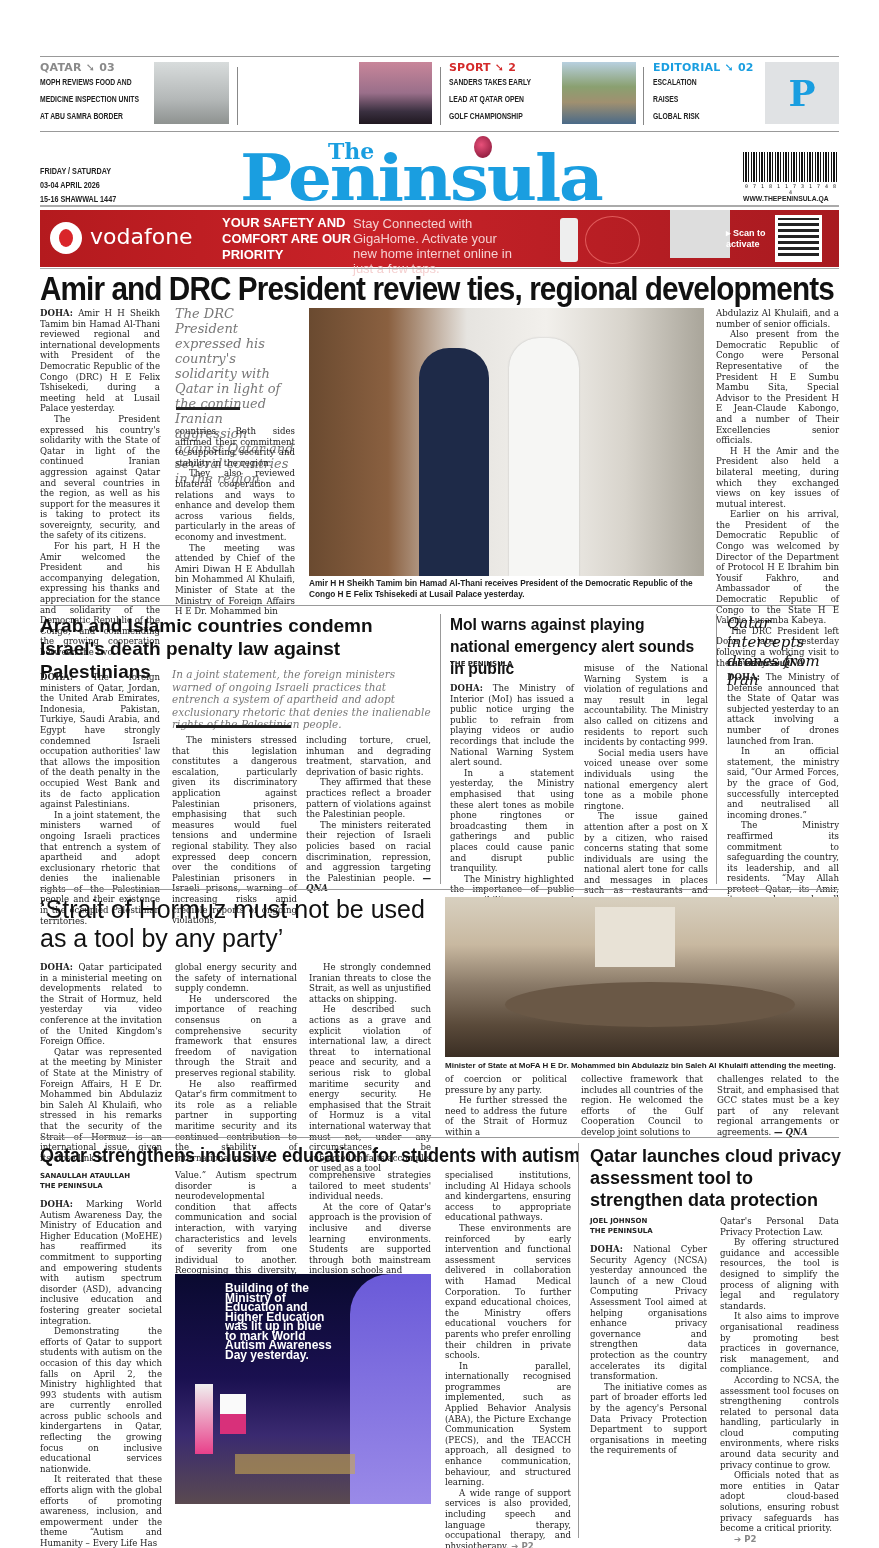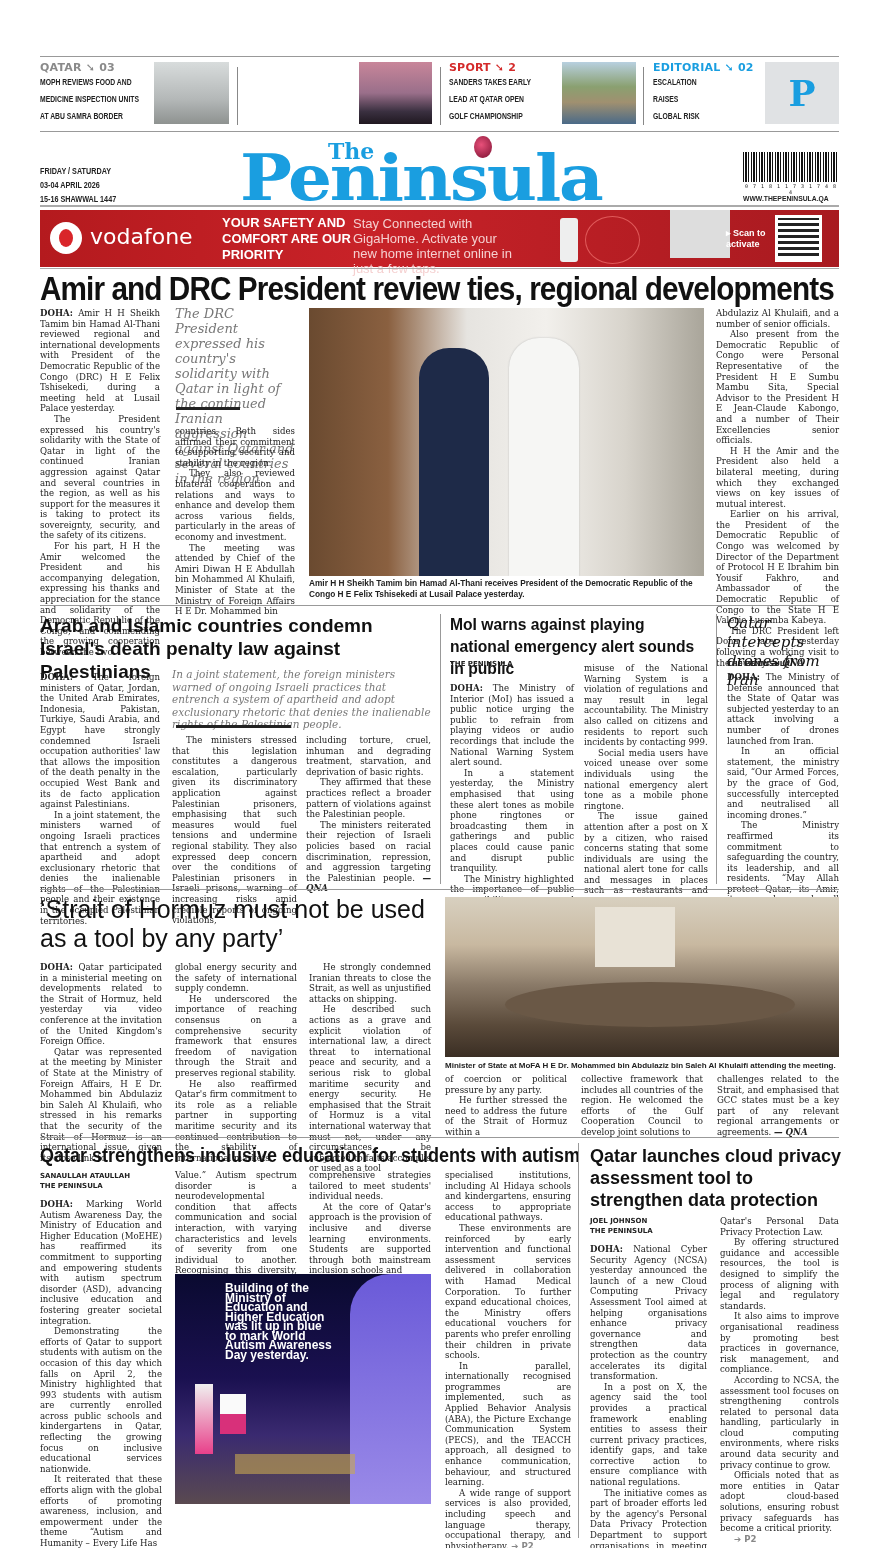--- a/index.html
+++ b/index.html
@@ -238,21 +238,20 @@
 </div>
 <div class="vline" style="left:578px;top:1143px;height:395px"></div>
 
 <div class="h2" style="left:590px;top:1145px;width:260px;font-size:18px;line-height:22px">Qatar launches cloud privacy assessment tool to strengthen data protection</div>
 <div class="byline abs" style="left:590px;top:1216px">
   <div>JOEL JOHNSON</div>
   <div>THE PENINSULA</div>
 </div>
 <div class="col" style="left:590px;top:1244px;width:117px">
   <p class="first"><b>DOHA:</b><span> National Cyber Security Agency (NCSA) yesterday announced the launch of a new Cloud Computing Privacy Assessment Tool aimed at helping organisations enhance privacy governance and strengthen data protection as the country accelerates its digital transformation.</span></p>
-  <p>In a post on X, the agency said the tool provides a practical framework enabling entities to assess their current privacy practices, identify gaps, and take corrective action to ensure compliance with national regulations.</p>
   <p>The initiative comes as part of broader efforts led by the agency's Personal Data Privacy Protection Department to support organisations in meeting the requirements of</p>
 </div>
 <div class="col" style="left:720px;top:1216px;width:119px">
   <p class="first">Qatar's Personal Data Privacy Protection Law.</p>
   <p>By offering structured guidance and accessible resources, the tool is designed to simplify the process of aligning with legal and regulatory standards.</p>
   <p>It also aims to improve organisational readiness by promoting best practices in governance, risk management, and compliance.</p>
   <p>According to NCSA, the assessment tool focuses on strengthening controls related to personal data handling, particularly in cloud computing environments, where risks around data security and privacy continue to grow.</p>
   <p>Officials noted that as more entities in Qatar adopt cloud-based solutions, ensuring robust privacy safeguards has become a critical priority.</p>
   <p><span class="p2">➔ P2</span></p>
 </div>

